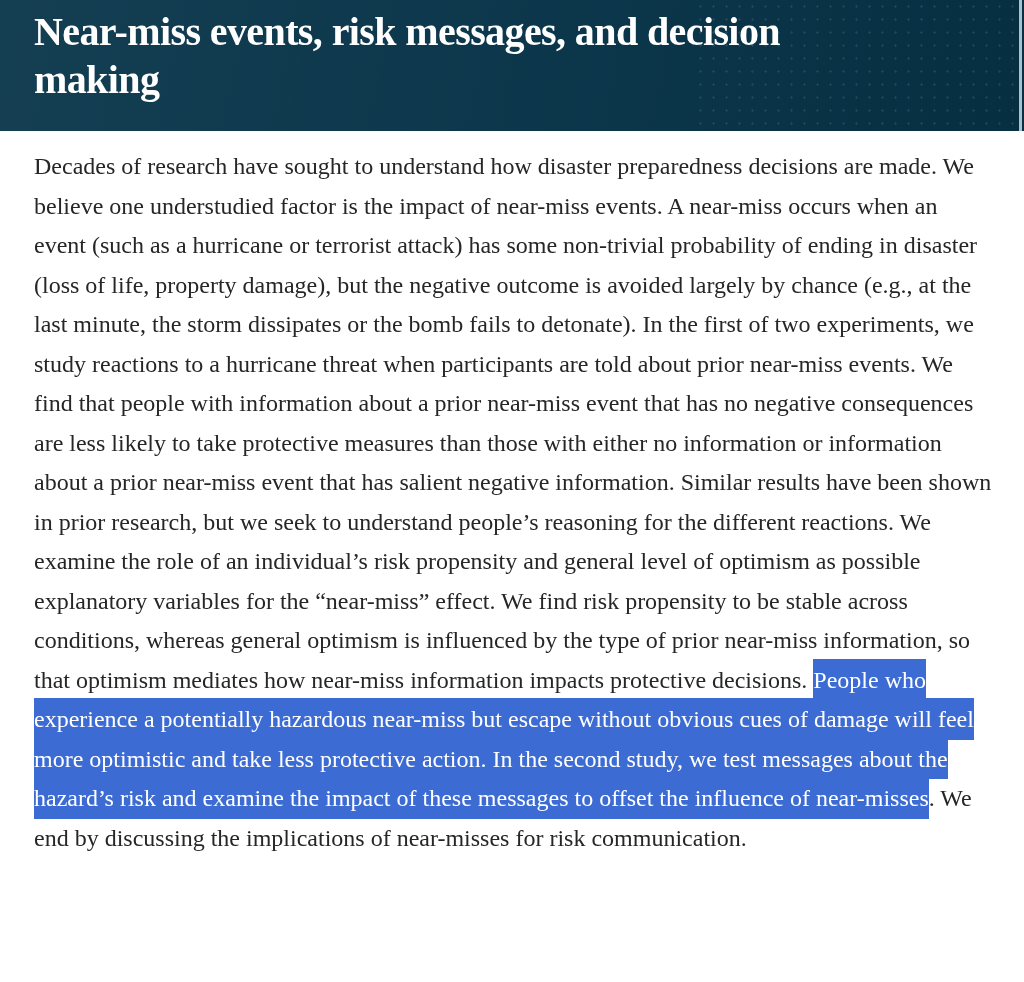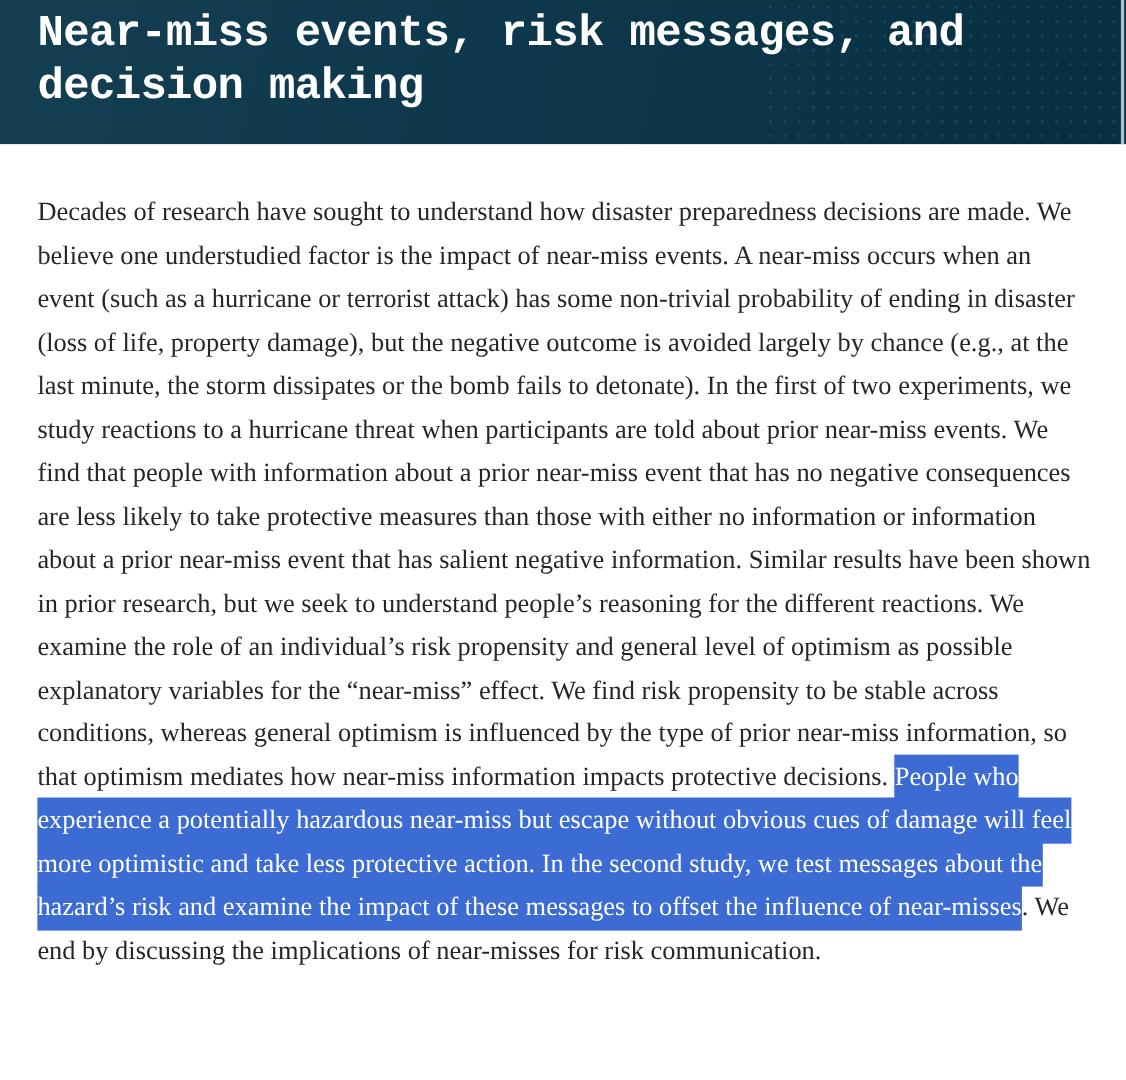--- a/index.html
+++ b/index.html
@@ -36,31 +36,31 @@
     top: 0; right: 2px;
     width: 3px; height: 100%;
     background: rgba(201,218,227,0.85);
   }
   .hero h1 {
     position: relative;
     z-index: 2;
     margin: 0;
     padding: 8px 0 0 34px;
     max-width: 906px;
-    font-family: Liberation Mono, monospace;
+    font-family: Liberation Serif, serif;
     font-weight: 700;
     font-size: 40px;
     line-height: 48px;
     letter-spacing: -0.6px;
     color: var(--header-text, #ffffff);
   }
 
   
   main {
-    padding: 43px 32px 0 34px;
+    padding: 16px 32px 0 34px;
   }
   .abstract {
     margin: 0;
     max-width: 958px;
     font-size: 24px;
     line-height: 39.5px;
     color: var(--body-text, #262626);
   }
   .hl {
     background-color: var(--highlight-bg, #3b6bd3);

